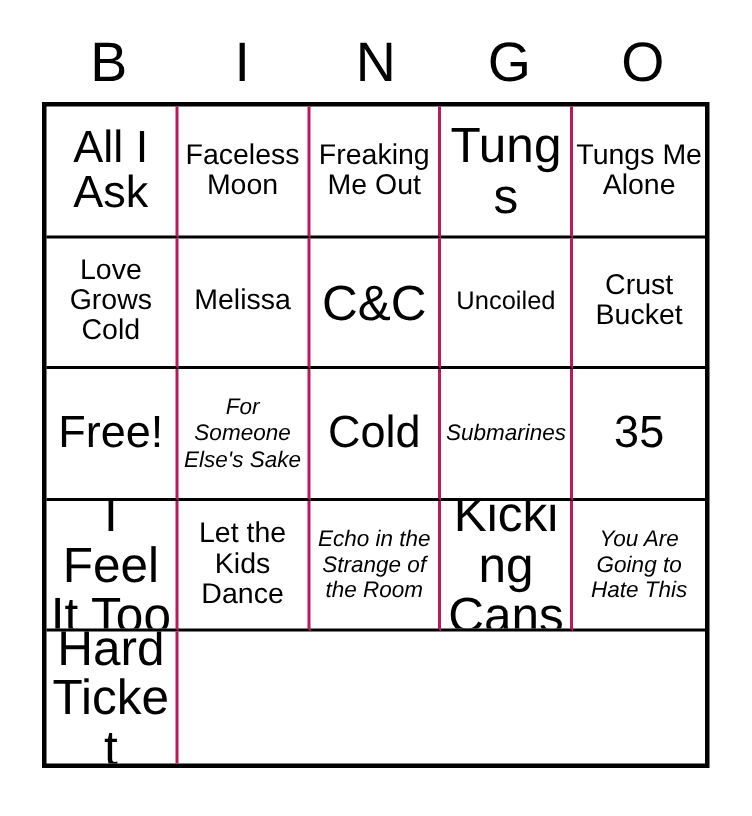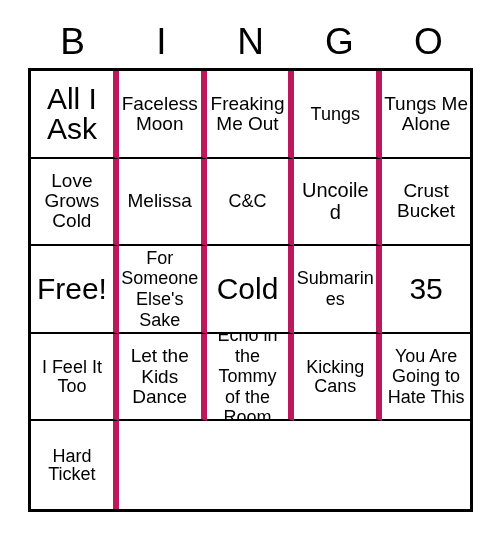--- a/index.html
+++ b/index.html
@@ -47,44 +47,44 @@
     top: 68px;
     width: 445px;
     height: 444px;
     border: 3px solid #000000;
     box-sizing: border-box;
     display: grid;
     grid-template-columns: repeat(5, 1fr);
     grid-template-rows: repeat(5, 1fr);
   }
   .cell {
-    border-right: 6px solid #be185d;
+    border-right: 2px solid #be185d;
     border-bottom: 2px solid #000000;
     box-sizing: border-box;
     display: flex;
     align-items: center;
     justify-content: center;
     text-align: center;
     padding: 1px 2px;
     overflow: hidden;
   }
   .cell:nth-child(5n) { border-right: none; }
   .cell:nth-child(n+21) { border-bottom: none; }
   .cell-text {
     display: block;
     width: 100%;
     line-height: 1.04;
     word-wrap: break-word;
   }
   
   .sz-xl .cell-text { font-size: 30px; line-height: 1.0; }
-  .sz-lg .cell-text { font-size: 18px; line-height: 1.02; }
+  .sz-lg .cell-text { font-size: 33px; line-height: 1.02; }
   .sz-md .cell-text { font-size: 19px; line-height: 1.06; }
-  .sz-sm .cell-text { font-size: 20px; line-height: 1.1; }
-  .sz-xs .cell-text { font-size: 18px; line-height: 1.14; }
+  .sz-sm .cell-text { font-size: 17px; line-height: 1.1; }
+  .sz-xs .cell-text { font-size: 15px; line-height: 1.14; font-style: italic; }
 </style>
 </head>
 <body>
 
 <div id="card">
 
   <div id="header-row">
     <div class="header-letter">B</div>
     <div class="header-letter">I</div>
     <div class="header-letter">N</div>
@@ -143,21 +143,21 @@
         <span class="cell-text">35</span>
       </div>
     <div class="cell sz-lg">
         <span class="cell-text">I Feel It Too</span>
       </div>
     <div class="cell sz-md">
         <span class="cell-text">Let the Kids Dance</span>
       </div>
 
     <div class="cell sz-xs">
-        <span class="cell-text">Echo in the Tommy of the Room</span>
+        <span class="cell-text">Echo in the Strange of the Room</span>
       </div>
     <div class="cell sz-lg">
         <span class="cell-text">Kicking Cans</span>
       </div>
     <div class="cell sz-xs">
         <span class="cell-text">You Are Going to Hate This</span>
       </div>
     <div class="cell sz-lg">
         <span class="cell-text">Hard Ticket</span>
       </div>

